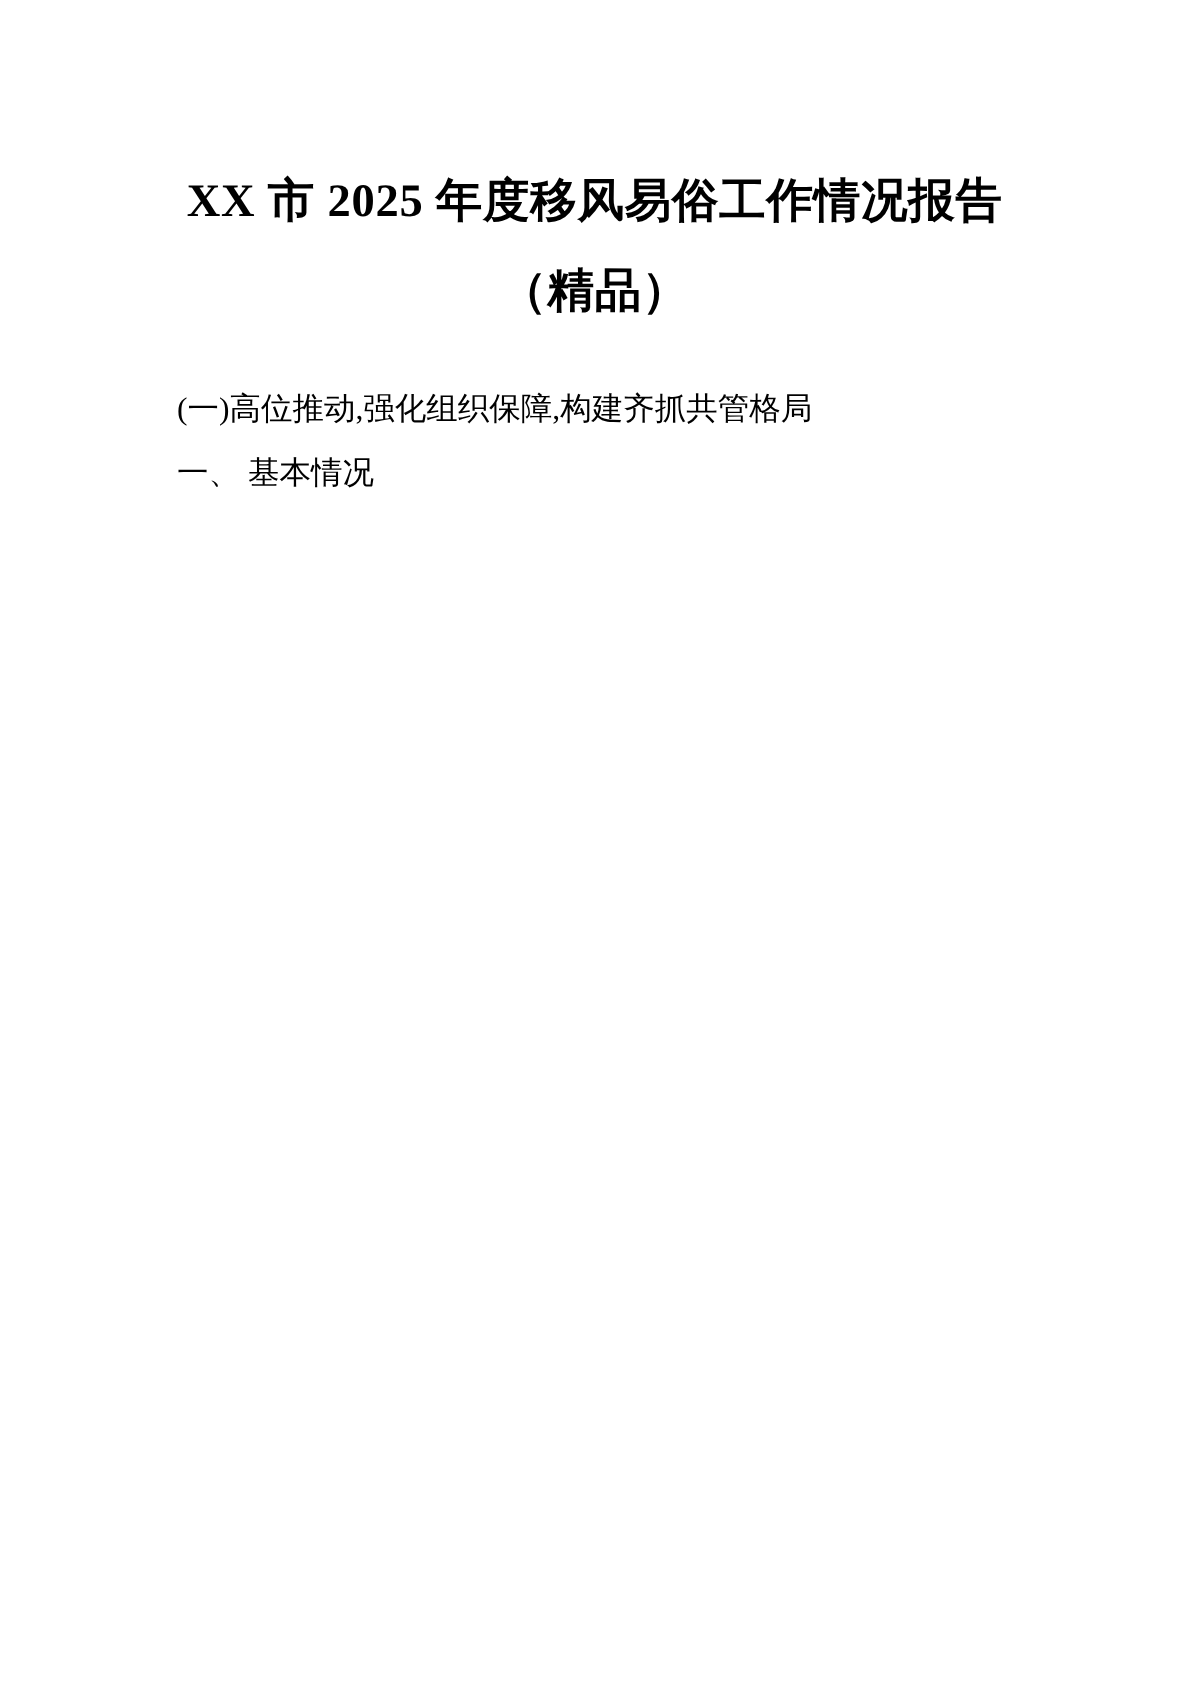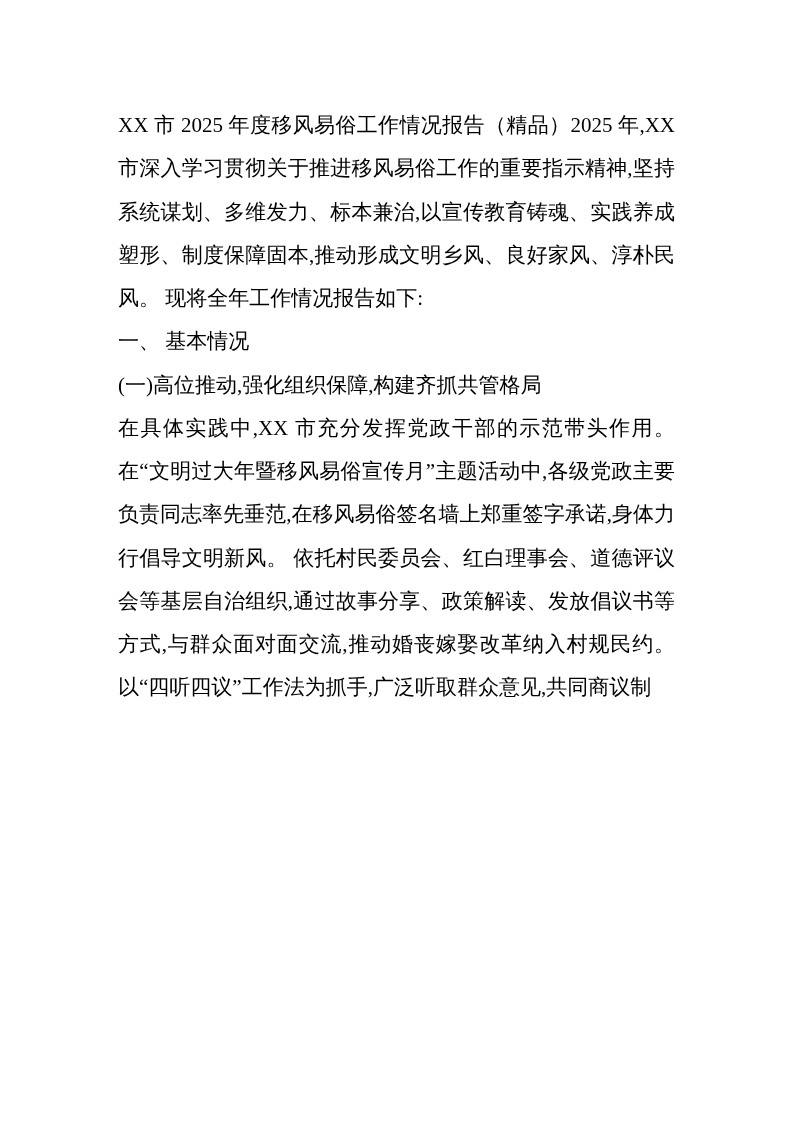--- a/index.html
+++ b/index.html
@@ -36,19 +36,18 @@
     line-height: 2.06;
     text-align: justify;
     text-justify: inter-ideograph;
     word-break: break-all;
   }
 </style>
 </head>
 <body>
 
 <div class="page">
+  <h1 class="doc-title">XX 市 2025 年度移风易俗工作情况报告（精品）</h1>
   <div class="doc-body">
-      <p class="para">XX 市 2025 年度移风易俗工作情况报告（精品）2025 年,XX 市深入学习贯彻关于推进移风易俗工作的重要指示精神,坚持系统谋划、多维发力、标本兼治,以宣传教育铸魂、实践养成塑形、制度保障固本,推动形成文明乡风、良好家风、淳朴民风。 现将全年工作情况报告如下:</p>
+      <p class="para">(一)高位推动,强化组织保障,构建齐抓共管格局</p>
       <p class="para">一、 基本情况</p>
-      <p class="para">(一)高位推动,强化组织保障,构建齐抓共管格局</p>
-      <p class="para">在具体实践中,XX 市充分发挥党政干部的示范带头作用。 在“文明过大年暨移风易俗宣传月”主题活动中,各级党政主要负责同志率先垂范,在移风易俗签名墙上郑重签字承诺,身体力行倡导文明新风。 依托村民委员会、红白理事会、道德评议会等基层自治组织,通过故事分享、政策解读、发放倡议书等方式,与群众面对面交流,推动婚丧嫁娶改革纳入村规民约。 以“四听四议”工作法为抓手,广泛听取群众意见,共同商议制</p>
     </div>
 </div>
 
 </body></html>

